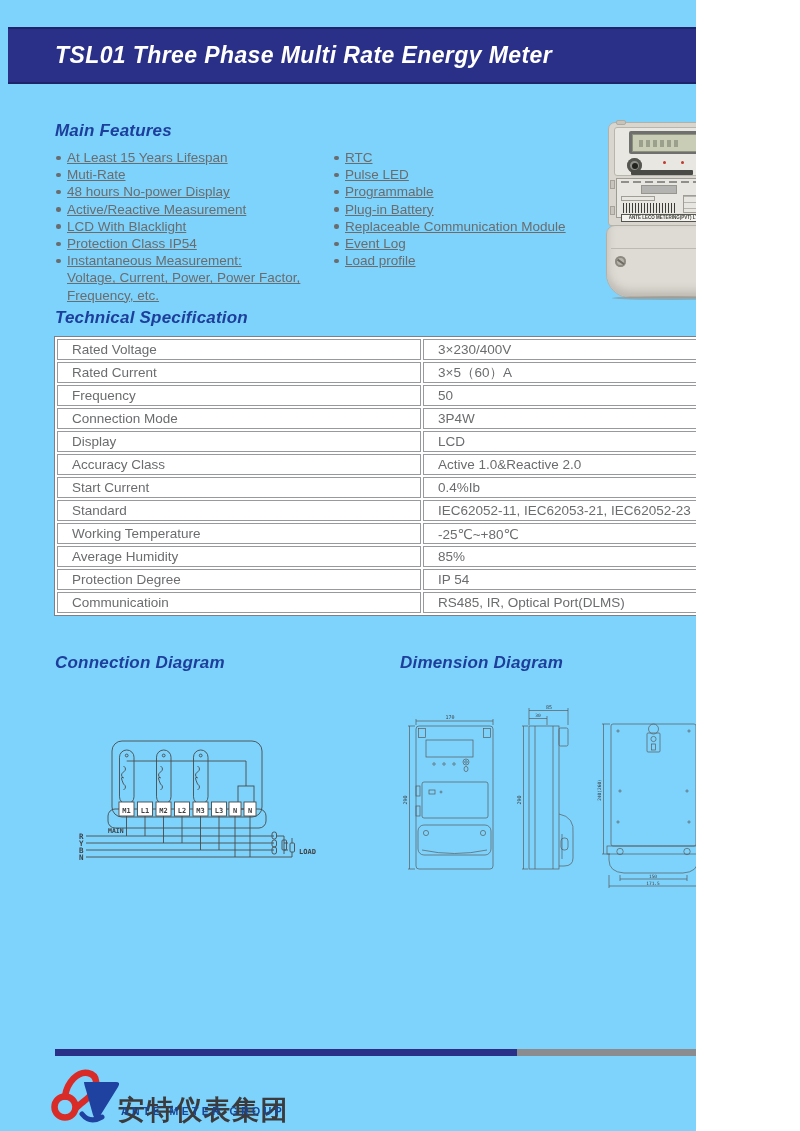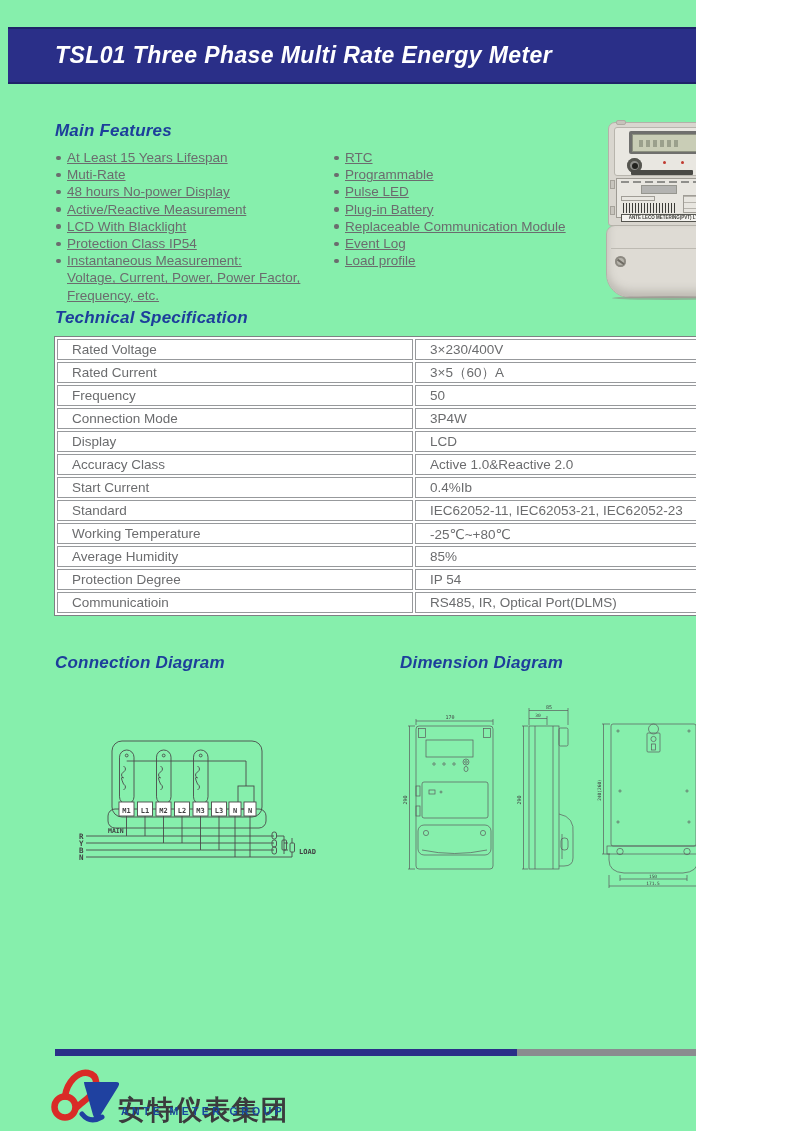--- a/index.html
+++ b/index.html
@@ -1,16 +1,16 @@
 <!DOCTYPE html>
 <html><head>
 <meta charset="utf-8">
 <style>
   html,body{margin:0;padding:0;background:#ffffff;}
-  .page{position:relative;width:696px;height:1131px;background:#86efac;overflow:hidden;
+  .page{position:relative;width:696px;height:1131px;background:#7dd3fc;overflow:hidden;
         font-family:"Liberation Sans","DejaVu Sans",sans-serif;}
 
   
   .banner{position:absolute;top:27px;left:8px;right:0;height:57px;background:#2a2f88;
           border-top:2px solid #1e2468;border-bottom:2px solid #1e2468;box-sizing:border-box;}
   .banner .title{position:absolute;left:47px;top:0;line-height:53px;color:#ffffff;
           font-size:23px;font-weight:bold;font-style:italic;letter-spacing:0.4px;white-space:nowrap;}
 
   
   .h-blue{position:absolute;color:#1d3e9b;font-size:17px;font-weight:bold;font-style:italic;
@@ -19,21 +19,21 @@
   
   .feat{position:absolute;margin:0;padding:0;list-style:none;color:#6b6c6e;font-size:13.5px;line-height:17.2px;text-decoration:underline;}
   .feat li{position:relative;padding-left:12px;margin:0;}
   .feat li::before{content:"";position:absolute;left:1px;top:6.5px;width:4.5px;height:4.5px;
           border-radius:50%;background:#6b6c6e;}
   .feat li span{white-space:pre-line;}
 
   
   .spec{position:absolute;left:54px;top:336px;width:687px;border-collapse:separate;border-spacing:2px;
         border:1px solid #7e8083;background:#ffffff;}
-  .spec td{border:1px solid #97999c;height:19px;padding:0 12px 0 14px;color:#6b6c6e;
+  .spec td{border:1px solid #97999c;height:19px;padding:0 20px 0 14px;color:#6b6c6e;
         font-size:13.5px;vertical-align:middle;white-space:nowrap;}
   .spec td.c1{width:328px;}
 
   
   .diag{position:absolute;}
   .diag svg text{font-family:"DejaVu Sans Mono","Liberation Mono",monospace;fill:#3f3f41;}
 
   
   .meter{position:absolute;left:606px;top:122px;width:130px;height:180px;}
   .meter *{position:absolute;box-sizing:border-box;}
@@ -103,22 +103,22 @@
     <li><span>Active/Reactive Measurement</span></li>
     <li><span>LCD With Blacklight</span></li>
     <li><span>Protection Class IP54</span></li>
     <li><span>Instantaneous Measurement:
 Voltage, Current, Power, Power Factor,
 Frequency, etc.</span></li>
   </ul>
 
   <ul class="feat" style="left:333px;top:149px;width:240px;">
     <li><span>RTC</span></li>
+    <li><span>Pulse LED</span></li>
     <li><span>Programmable</span></li>
-    <li><span>Pulse LED</span></li>
     <li><span>Plug-in Battery</span></li>
     <li><span>Replaceable Communication Module</span></li>
     <li><span>Event Log</span></li>
     <li><span>Load profile</span></li>
   </ul>
 
   <div class="meter">
     <div class="m-body"></div>
     <div class="m-tab" style="left:10px;"></div>
     <div class="m-tab" style="left:110px;"></div>

